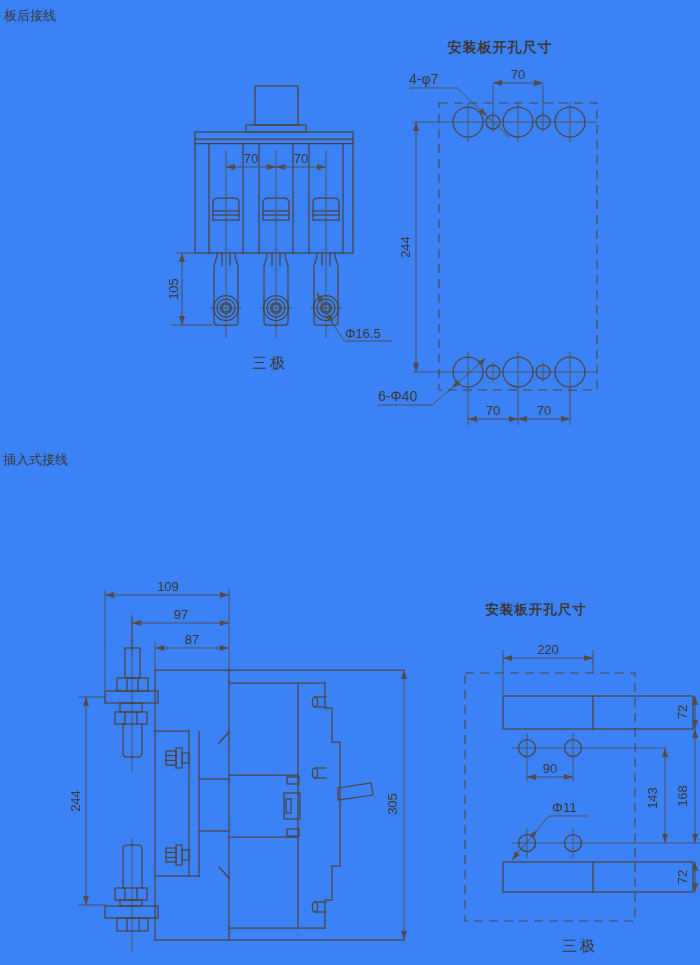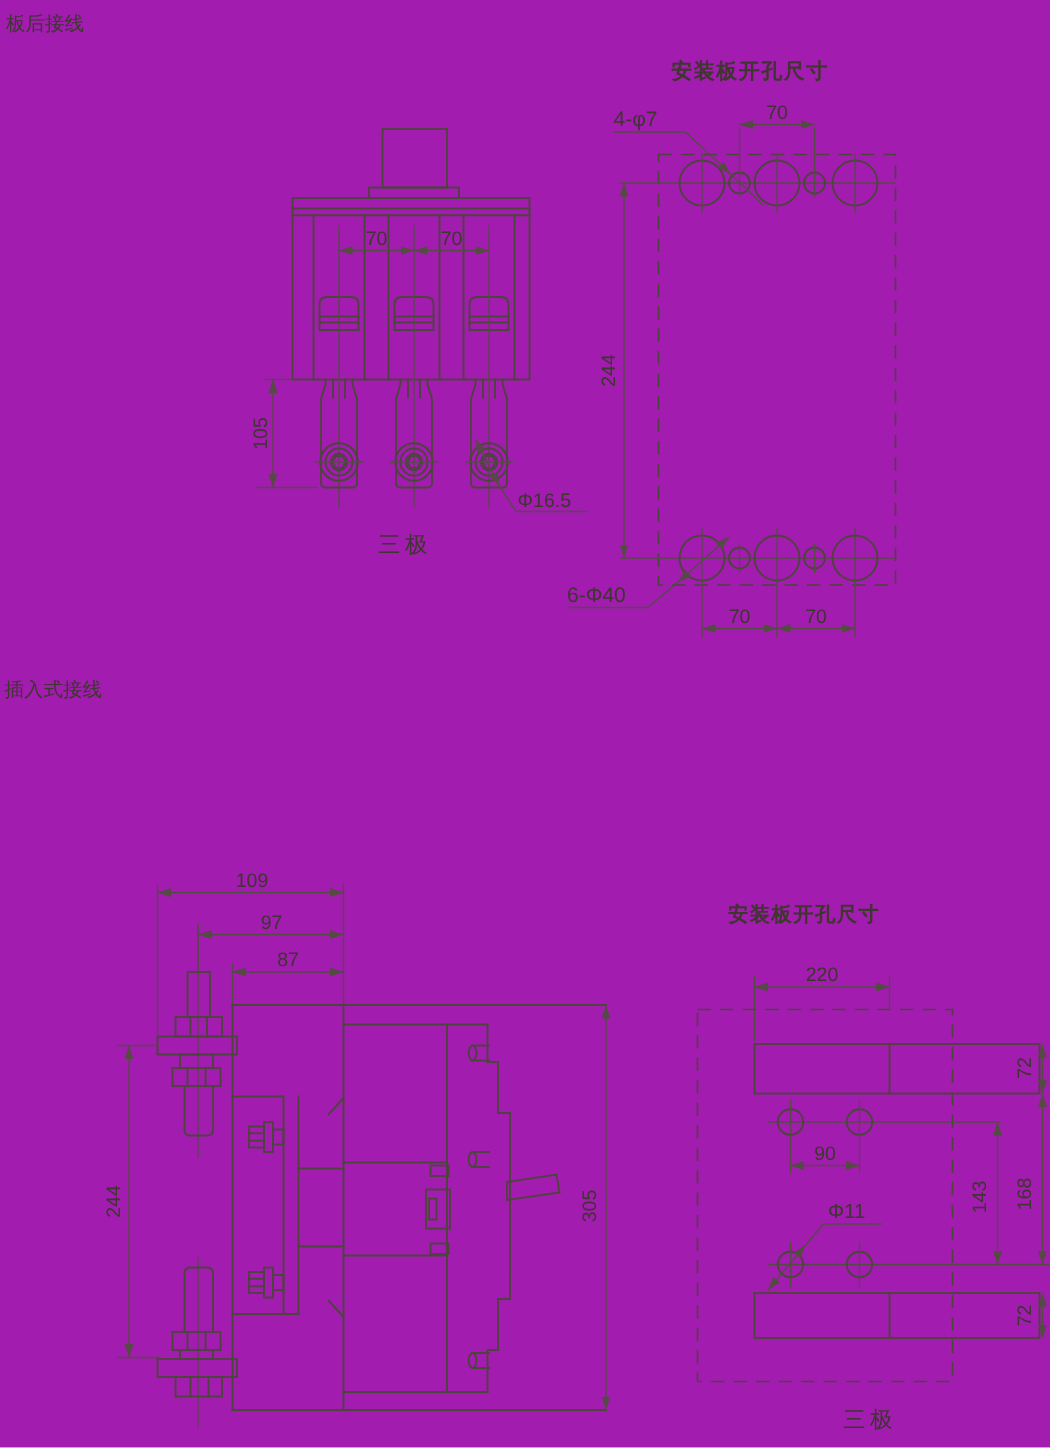--- a/index.html
+++ b/index.html
@@ -1,16 +1,16 @@
 <!DOCTYPE html>
 <html><head>
 <meta charset="utf-8">
 <style>
   html,body{margin:0;padding:0;background:#ffffff;}
-  .page{position:relative;width:700px;height:965px;background:#a21caf;overflow:hidden;
+  .page{position:relative;width:700px;height:965px;background:#3b82f6;overflow:hidden;
         font-family:"Liberation Sans", sans-serif;}
   svg{display:block;}
   .ln{stroke:#4e443e;stroke-width:1.25;fill:none;stroke-linecap:square;}
   .thin{stroke:#554b44;stroke-width:0.85;fill:none;}
   .dim{stroke:#554b44;stroke-width:0.9;fill:none;}
   .dash{stroke:#4e443e;stroke-width:1.05;fill:none;stroke-dasharray:9 6;}
   text{fill:#3e362f;font-family:"Liberation Sans", sans-serif;}
   .dimtxt{font-size:13px;}
   .cjk{font-size:13px;}
   .cjk-title{font-size:14px;font-weight:bold;letter-spacing:1px;}

